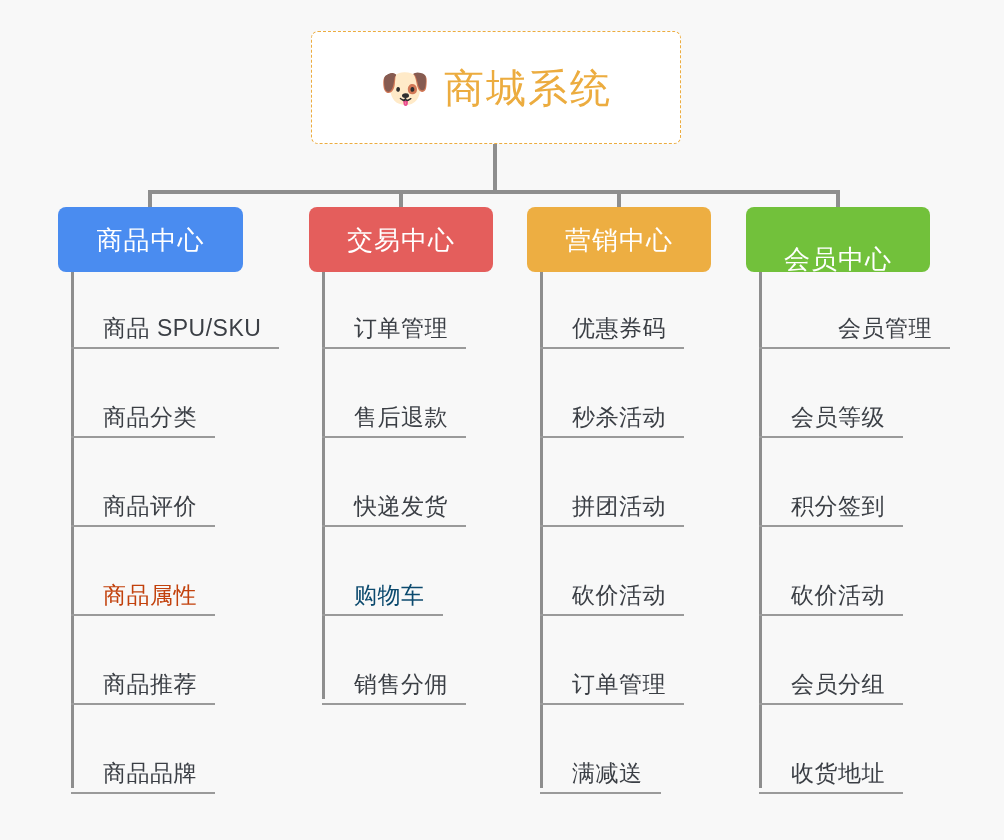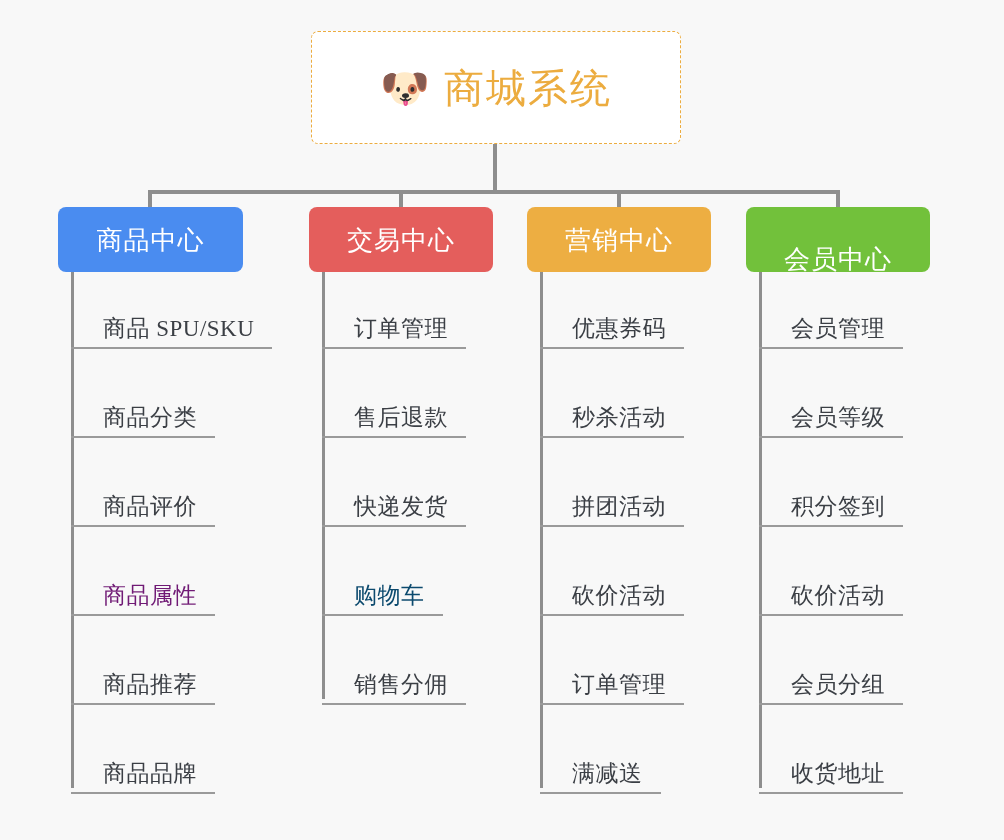--- a/index.html
+++ b/index.html
@@ -132,21 +132,20 @@
     height: 89px;
     display: flex;
     align-items: flex-end;
     padding-left: 13px;
   }
   .leaf-inner {
     display: inline-block;
     border-bottom: 2px solid #a16207;
     padding: 0 18px 7px 32px;
     margin-bottom: 12px;
-    font-family: Liberation Serif, serif;
   }
   .leaf-label {
     font-size: 23px;
     color: #3b3f45;
     line-height: 1;
     white-space: nowrap;
     letter-spacing: 0.5px;
   }
 </style>
 </head>
@@ -176,21 +175,21 @@
         <div class="leaf">
             <span class="leaf-inner" style="border-bottom-color: rgb(154, 154, 154);"><span class="leaf-label" style="color: rgb(59, 63, 69);">商品 SPU/SKU</span></span>
           </div>
         <div class="leaf">
             <span class="leaf-inner" style="border-bottom-color: rgb(154, 154, 154); text-align: right;"><span class="leaf-label" style="color: rgb(59, 63, 69);">商品分类</span></span>
           </div>
         <div class="leaf">
             <span class="leaf-inner" style="border-bottom-color: rgb(154, 154, 154); margin-top: 36px;"><span class="leaf-label" style="color: rgb(59, 63, 69);">商品评价</span></span>
           </div>
         <div class="leaf">
-            <span class="leaf-inner" style="border-bottom-color: rgb(154, 154, 154);"><span class="leaf-label" style="color: #701a75;">商品属性</span></span>
+            <span class="leaf-inner" style="border-bottom-color: rgb(154, 154, 154);"><span class="leaf-label" style="color: #c2410c;">商品属性</span></span>
           </div>
         <div class="leaf">
             <span class="leaf-inner" style="border-bottom-color: rgb(154, 154, 154);"><span class="leaf-label" style="color: rgb(59, 63, 69);">商品推荐</span></span>
           </div>
         <div class="leaf">
             <span class="leaf-inner" style="border-bottom-color: rgb(154, 154, 154);"><span class="leaf-label" style="color: rgb(59, 63, 69);">商品品牌</span></span>
           </div>
       </div>
     </div>
 
@@ -242,21 +241,21 @@
           </div>
       </div>
     </div>
 
     <div class="column c3">
       <div class="cat-header" style="background: rgb(114, 193, 59); align-items: flex-end;">
         <span>会员中心</span>
       </div>
       <div class="leaf-list" style="--stem: #8e8e8e;">
         <div class="leaf">
-            <span class="leaf-inner" style="border-bottom-color: rgb(154, 154, 154);"><span class="leaf-label" style="color: rgb(59, 63, 69);">会员管理</span></span>
+            <span class="leaf-inner" style="border-bottom-color: rgb(154, 154, 154);"><span class="leaf-label" style="color: rgb(59, 63, 69); margin-left: 47px;">会员管理</span></span>
           </div>
         <div class="leaf">
             <span class="leaf-inner" style="border-bottom-color: rgb(154, 154, 154);"><span class="leaf-label" style="color: rgb(59, 63, 69);">会员等级</span></span>
           </div>
         <div class="leaf">
             <span class="leaf-inner" style="border-bottom-color: rgb(154, 154, 154);"><span class="leaf-label" style="color: rgb(59, 63, 69);">积分签到</span></span>
           </div>
         <div class="leaf">
             <span class="leaf-inner" style="border-bottom-color: rgb(154, 154, 154);"><span class="leaf-label" style="color: rgb(59, 63, 69);">砍价活动</span></span>
           </div>

